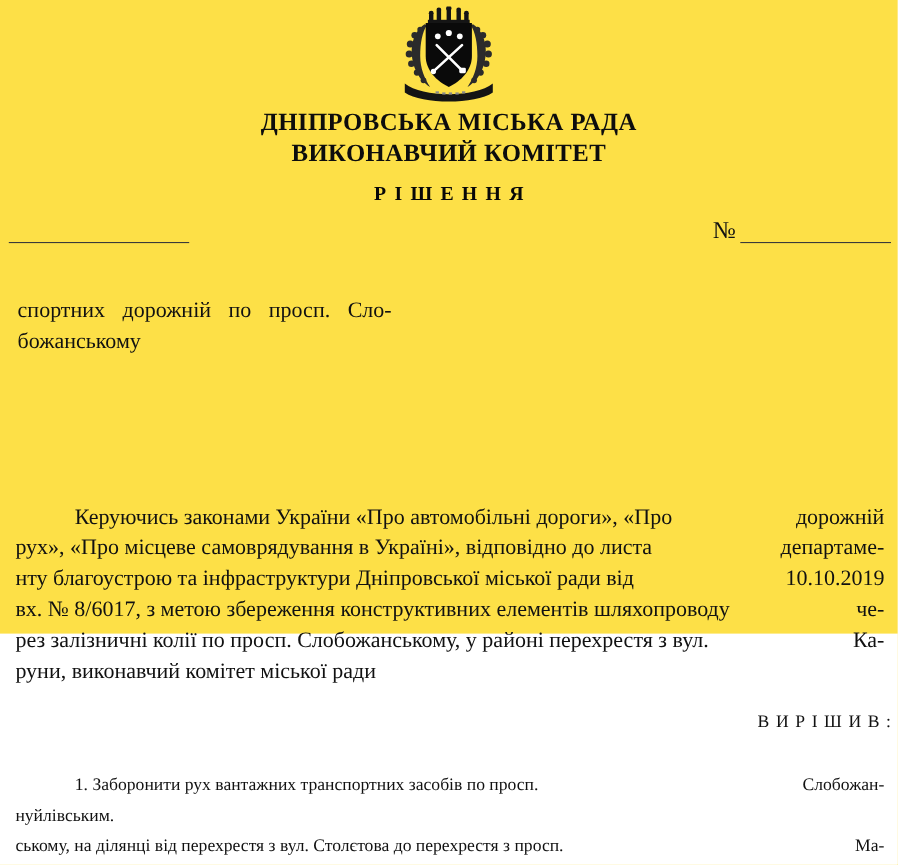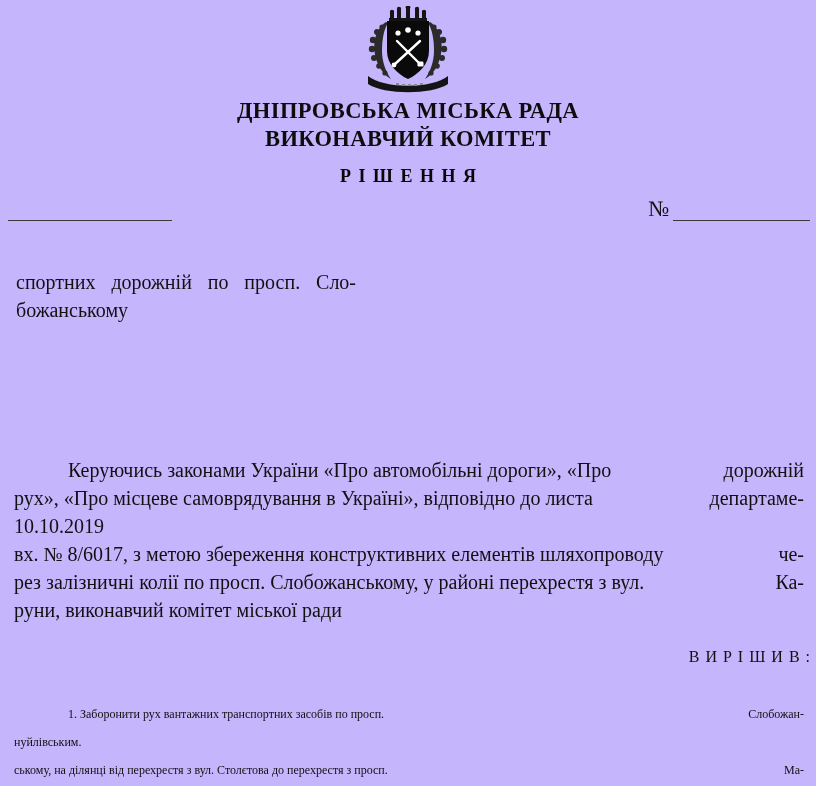--- a/index.html
+++ b/index.html
@@ -13,22 +13,22 @@
     position: relative;
     overflow: hidden;
     font-family: "Liberation Serif", "DejaVu Serif", serif;
     color: #111111;
     -webkit-font-smoothing: antialiased;
   }
 
   .page {
     position: relative;
     width: 816px;
-    height: 786px;
-    background: #c4b5fd;
+    height: 576px;
+    background: #fde047;
   }
 
   
   .emblem-wrap {
     position: absolute;
     left: 0;
     top: 6px;
     width: 816px;
     text-align: center;
   }
@@ -149,21 +149,21 @@
     letter-spacing: 6px;
     text-indent: 6px;
     color: #111111;
   }
 
   .clause-1 {
     position: absolute;
     left: 14px;
     top: 700px;
     width: 790px;
-    font-size: 12px;
+    font-size: 16px;
     line-height: 28px;
     color: #111111;
   }
 </style>
 </head>
 <body>
 
 <div class="page">
 
   <div class="emblem-wrap">
@@ -259,20 +259,21 @@
   <div class="body-text">
     <span class="para-line justify">
       <span><span class="indent"></span><span>Керуючись законами України «Про автомобільні дороги», «Про</span></span>
       <span>дорожній</span>
     </span>
     <span class="para-line justify">
       <span>рух», «Про місцеве самоврядування в Україні», відповідно до листа</span>
       <span>департаме-</span>
     </span>
     <span class="para-line justify">
+      <span>нту благоустрою та інфраструктури Дніпровської міської ради від</span>
       <span>10.10.2019</span>
     </span>
     <span class="para-line justify">
       <span>вх. № 8/6017, з метою збереження конструктивних елементів шляхопроводу</span>
       <span>че-</span>
     </span>
     <span class="para-line justify">
       <span>рез залізничні колії по просп. Слобожанському, у районі перехрестя з вул.</span>
       <span>Ка-</span>
     </span>

